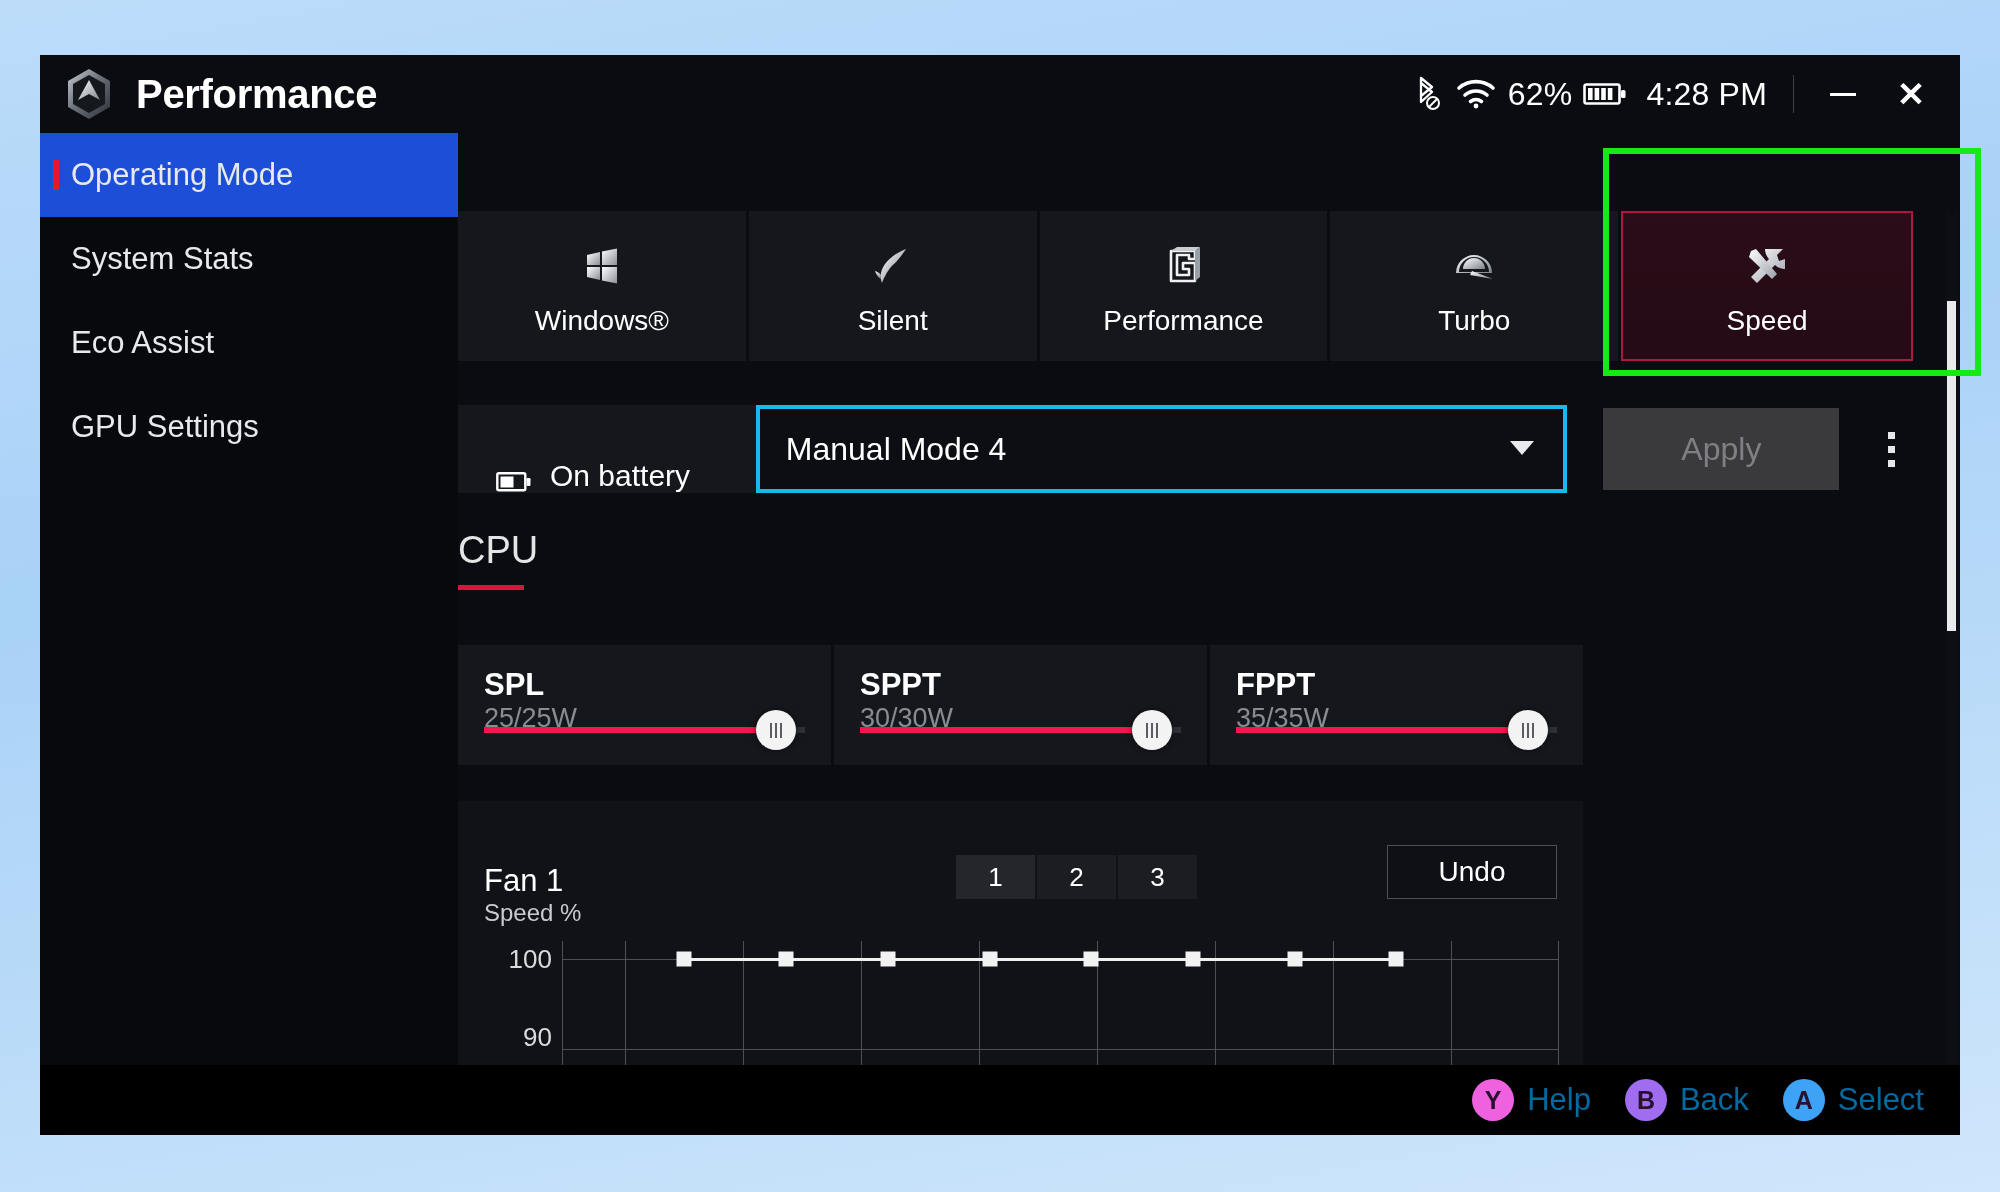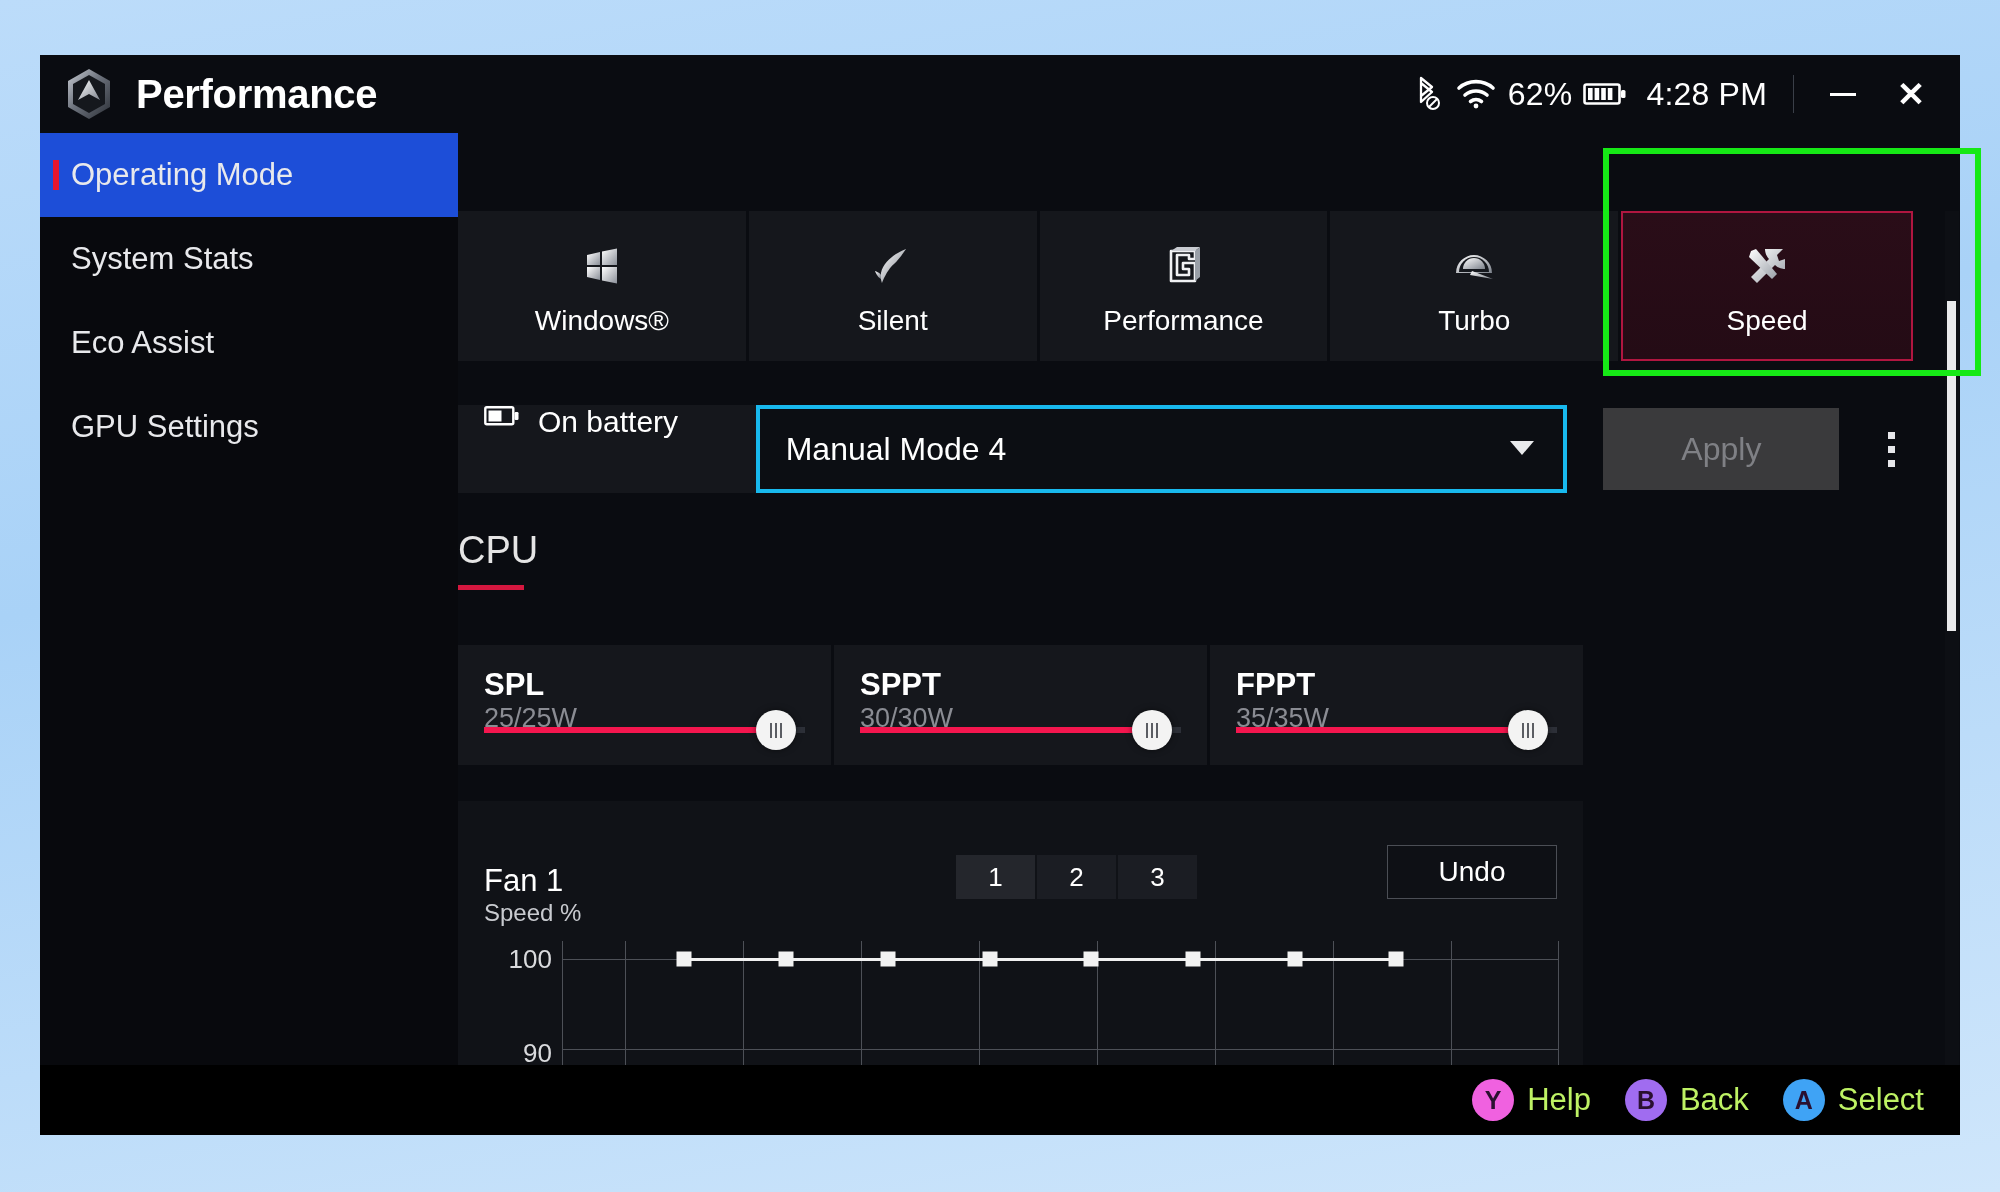--- a/index.html
+++ b/index.html
@@ -142,22 +142,22 @@
 
   
   #power-row {
     position: absolute; left: 0; top: 272px;
     width: 1455px; height: 88px;
     display: flex; align-items: center;
   }
   #on-battery {
     width: 300px; height: 88px;
     background: #15171c;
-    display: flex; align-items: flex-start;
-    padding-left: 26px;
+    display: flex; align-items: flex-end;
+    padding-left: 38px;
     cursor: pointer;
   }
   #battery-sm-icon { width: 40px; display:flex; align-items:center; }
   #on-battery-label { font-size: 30px; color: #ffffff; margin-left: 14px; }
   #mode-select {
     margin-left: 0px;
     width: 818px; height: 88px;
     background: #0c0e13;
     border: 4px solid #18b9ee;
     display: flex; align-items: center;
@@ -288,21 +288,21 @@
     display: flex; align-items: center; justify-content: flex-end;
     padding-right: 36px;
     gap: 34px;
   }
   .hint { display: flex; align-items: center; gap: 13px; }
   .hint-badge {
     width: 42px; height: 42px; border-radius: 50%;
     display: flex; align-items: center; justify-content: center;
     font-size: 25px; font-weight: bold; color: #2a1030;
   }
-  .hint-label { font-size: 31px; color: #bef264; }
+  .hint-label { font-size: 31px; color: #0369a1; }
 </style>
 </head>
 <body>
 
 <div id="app-window">
 
   <div id="titlebar">
 
     <div id="app-logo">
       <svg width="50" height="54" viewBox="0 0 50 54">
@@ -571,21 +571,21 @@
         <div id="undo-btn">
           <span>Undo</span>
         </div>
       </div>
 
       <div id="speed-label">Speed %</div>
 
       <div id="fan-chart">
         <div id="y-axis">
           <span class="y-tick" style="top:18px;">100</span>
-          <span class="y-tick" style="top:112px;">90</span>
+          <span class="y-tick" style="top:96px;">90</span>
         </div>
         <div id="plot">
           <div class="gridline-h" style="top:18px;"></div>
           <div class="gridline-h" style="top:108px;"></div>
           <div class="gridline-v" style="left:62px;"></div>
           <div class="gridline-v" style="left:180px;"></div>
           <div class="gridline-v" style="left:298px;"></div>
           <div class="gridline-v" style="left:416px;"></div>
           <div class="gridline-v" style="left:534px;"></div>
           <div class="gridline-v" style="left:652px;"></div>

